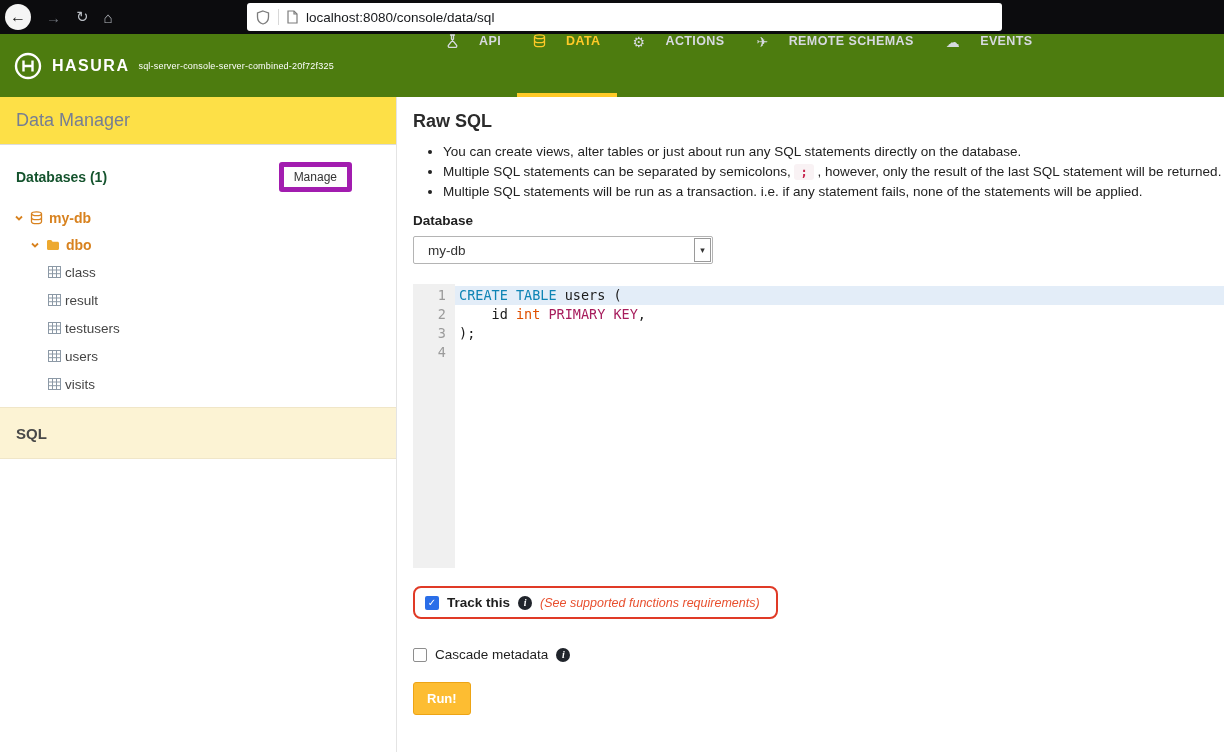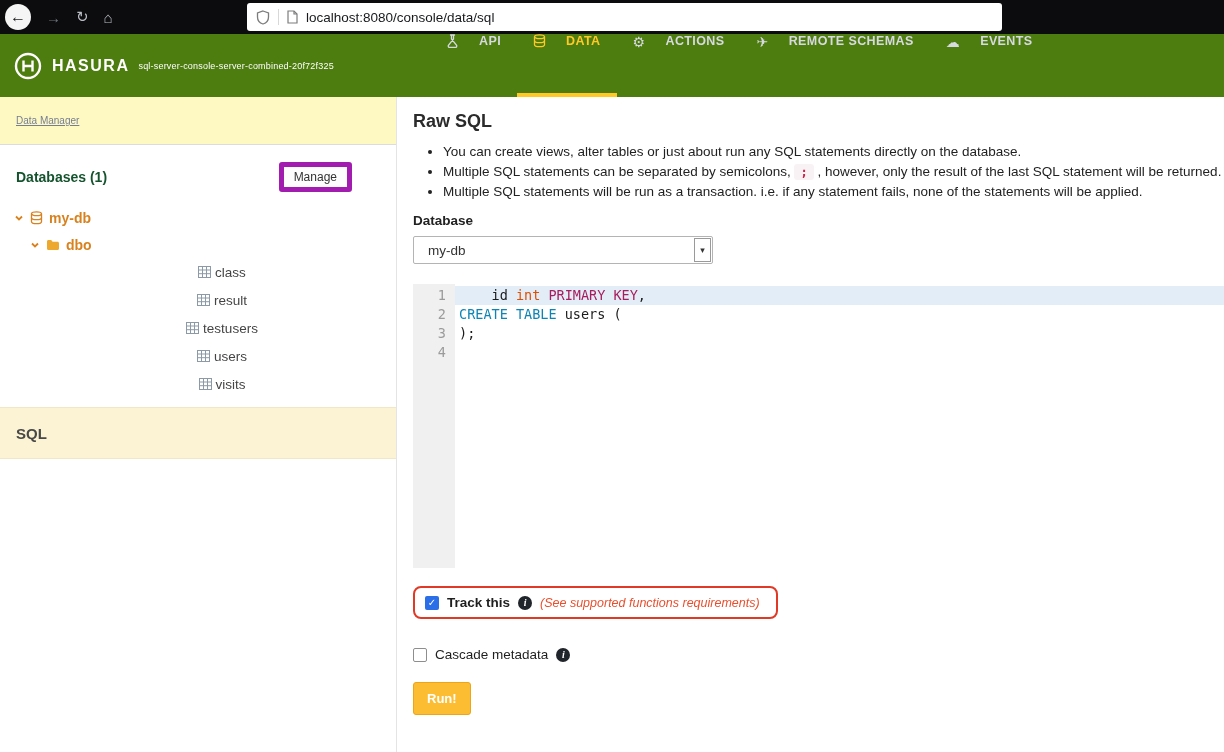--- a/index.html
+++ b/index.html
@@ -27,31 +27,31 @@
   .build-tag { color:#fff; font-size:9px; margin-left:9px; letter-spacing:.2px; }
   .nav { display:flex; align-items:stretch; margin-left:33px; }
   .nav-item { display:flex; align-items:flex-start; gap:20px; padding:0 16px; color:#d7dae0;
     font-size:12.5px; font-weight:bold; letter-spacing:.4px; border-bottom:4px solid transparent; cursor:pointer; }
   .nav-item.active { color:#ffca27; border-bottom-color:#ffca27; }
   .nicon { display:flex; align-items:center; }
   .nicon.glyph { font-size:14px; font-weight:normal; }
 
   
   .sidebar { position:absolute; top:97px; left:0; width:397px; bottom:0; background:#fff; border-right:1px solid #e4e4e4; }
-  .dm-header { height:48px; background:#fef9c3; border-bottom:1px solid #dcdcdc; display:flex; align-items:center;
-    padding-left:16px; color:#767e93; font-size:10px; cursor:pointer;text-decoration:underline; }
+  .dm-header { height:48px; background:#fde047; border-bottom:1px solid #dcdcdc; display:flex; align-items:center;
+    padding-left:16px; color:#767e93; font-size:18px; cursor:pointer; }
   .db-row { display:flex; align-items:center; justify-content:space-between; padding:17px 44px 0 16px; }
   .db-label { font-size:14px; font-weight:bold; color:#14532d; }
   .manage-btn { font-size:12px; color:#333; background:#fdfdfd; border:5px solid #a21caf; border-radius:3px;
     padding:3px 10px; cursor:pointer; }
   .tree { padding:12px 0 0 14px; }
   .tree-row { display:flex; align-items:center; gap:6px; height:27px; font-size:14px; cursor:pointer; }
   .tree-row .lbl { color:#d8821f; font-weight:bold; }
   .tree-row.schema { margin-left:16px; }
-  .table-row { display:flex; align-items:center; gap:4px; height:28px; margin-left:34px; font-size:13.5px; color:#454545; cursor:pointer;justify-content:center; }
+  .table-row { display:flex; align-items:center; gap:4px; height:28px; margin-left:34px; font-size:13.5px; color:#454545; cursor:pointer; }
   .sql-section { position:absolute; top:310px; left:0; right:0; height:52px; background:#fcf3d4;
     border-top:1px solid #f0e6c8; border-bottom:1px solid #f0e6c8; display:flex; align-items:center;
     padding-left:16px; font-size:15px; font-weight:bold; color:#484848; cursor:pointer; }
 
   
   .main { position:absolute; top:97px; left:397px; right:0; bottom:0; background:#fff; overflow:hidden; padding:14px 0 0 16px; }
   .page-title { font-size:18px; font-weight:bold; color:#2b2b2b; margin:0; }
   .bullets { margin:12px 0 0 0; padding-left:30px; }
   .bullets li { font-size:13.5px; color:#222; margin-bottom:5px; white-space:nowrap; }
   .inline-code { font-family:"DejaVu Sans Mono",monospace; font-size:12px; color:#c7254e; background:#f9f2f4;
@@ -266,22 +266,22 @@
 
   <div class="editor">
     <div class="gutter">
       <div>1</div>
       <div>2</div>
       <div>3</div>
       <div>4</div>
     </div>
     <div class="code-area">
       <div class="active-line"></div>
+      <div class="code-line"><span class="tk-kw">CREATE TABLE</span><span> users (</span></div>
       <div class="code-line"><span>    id </span><span class="tk-type">int</span><span> </span><span class="tk-con">PRIMARY KEY</span><span>,</span></div>
-      <div class="code-line"><span class="tk-kw">CREATE TABLE</span><span> users (</span></div>
       <div class="code-line"><span>);</span></div>
     </div>
   </div>
 
   <div>
     <div class="track-box">
       <span class="checkbox checked">✓</span>
       <span class="track-label">Track this</span>
       <span class="info-icon">i</span>
       <span class="track-link">(See supported functions requirements)</span>

